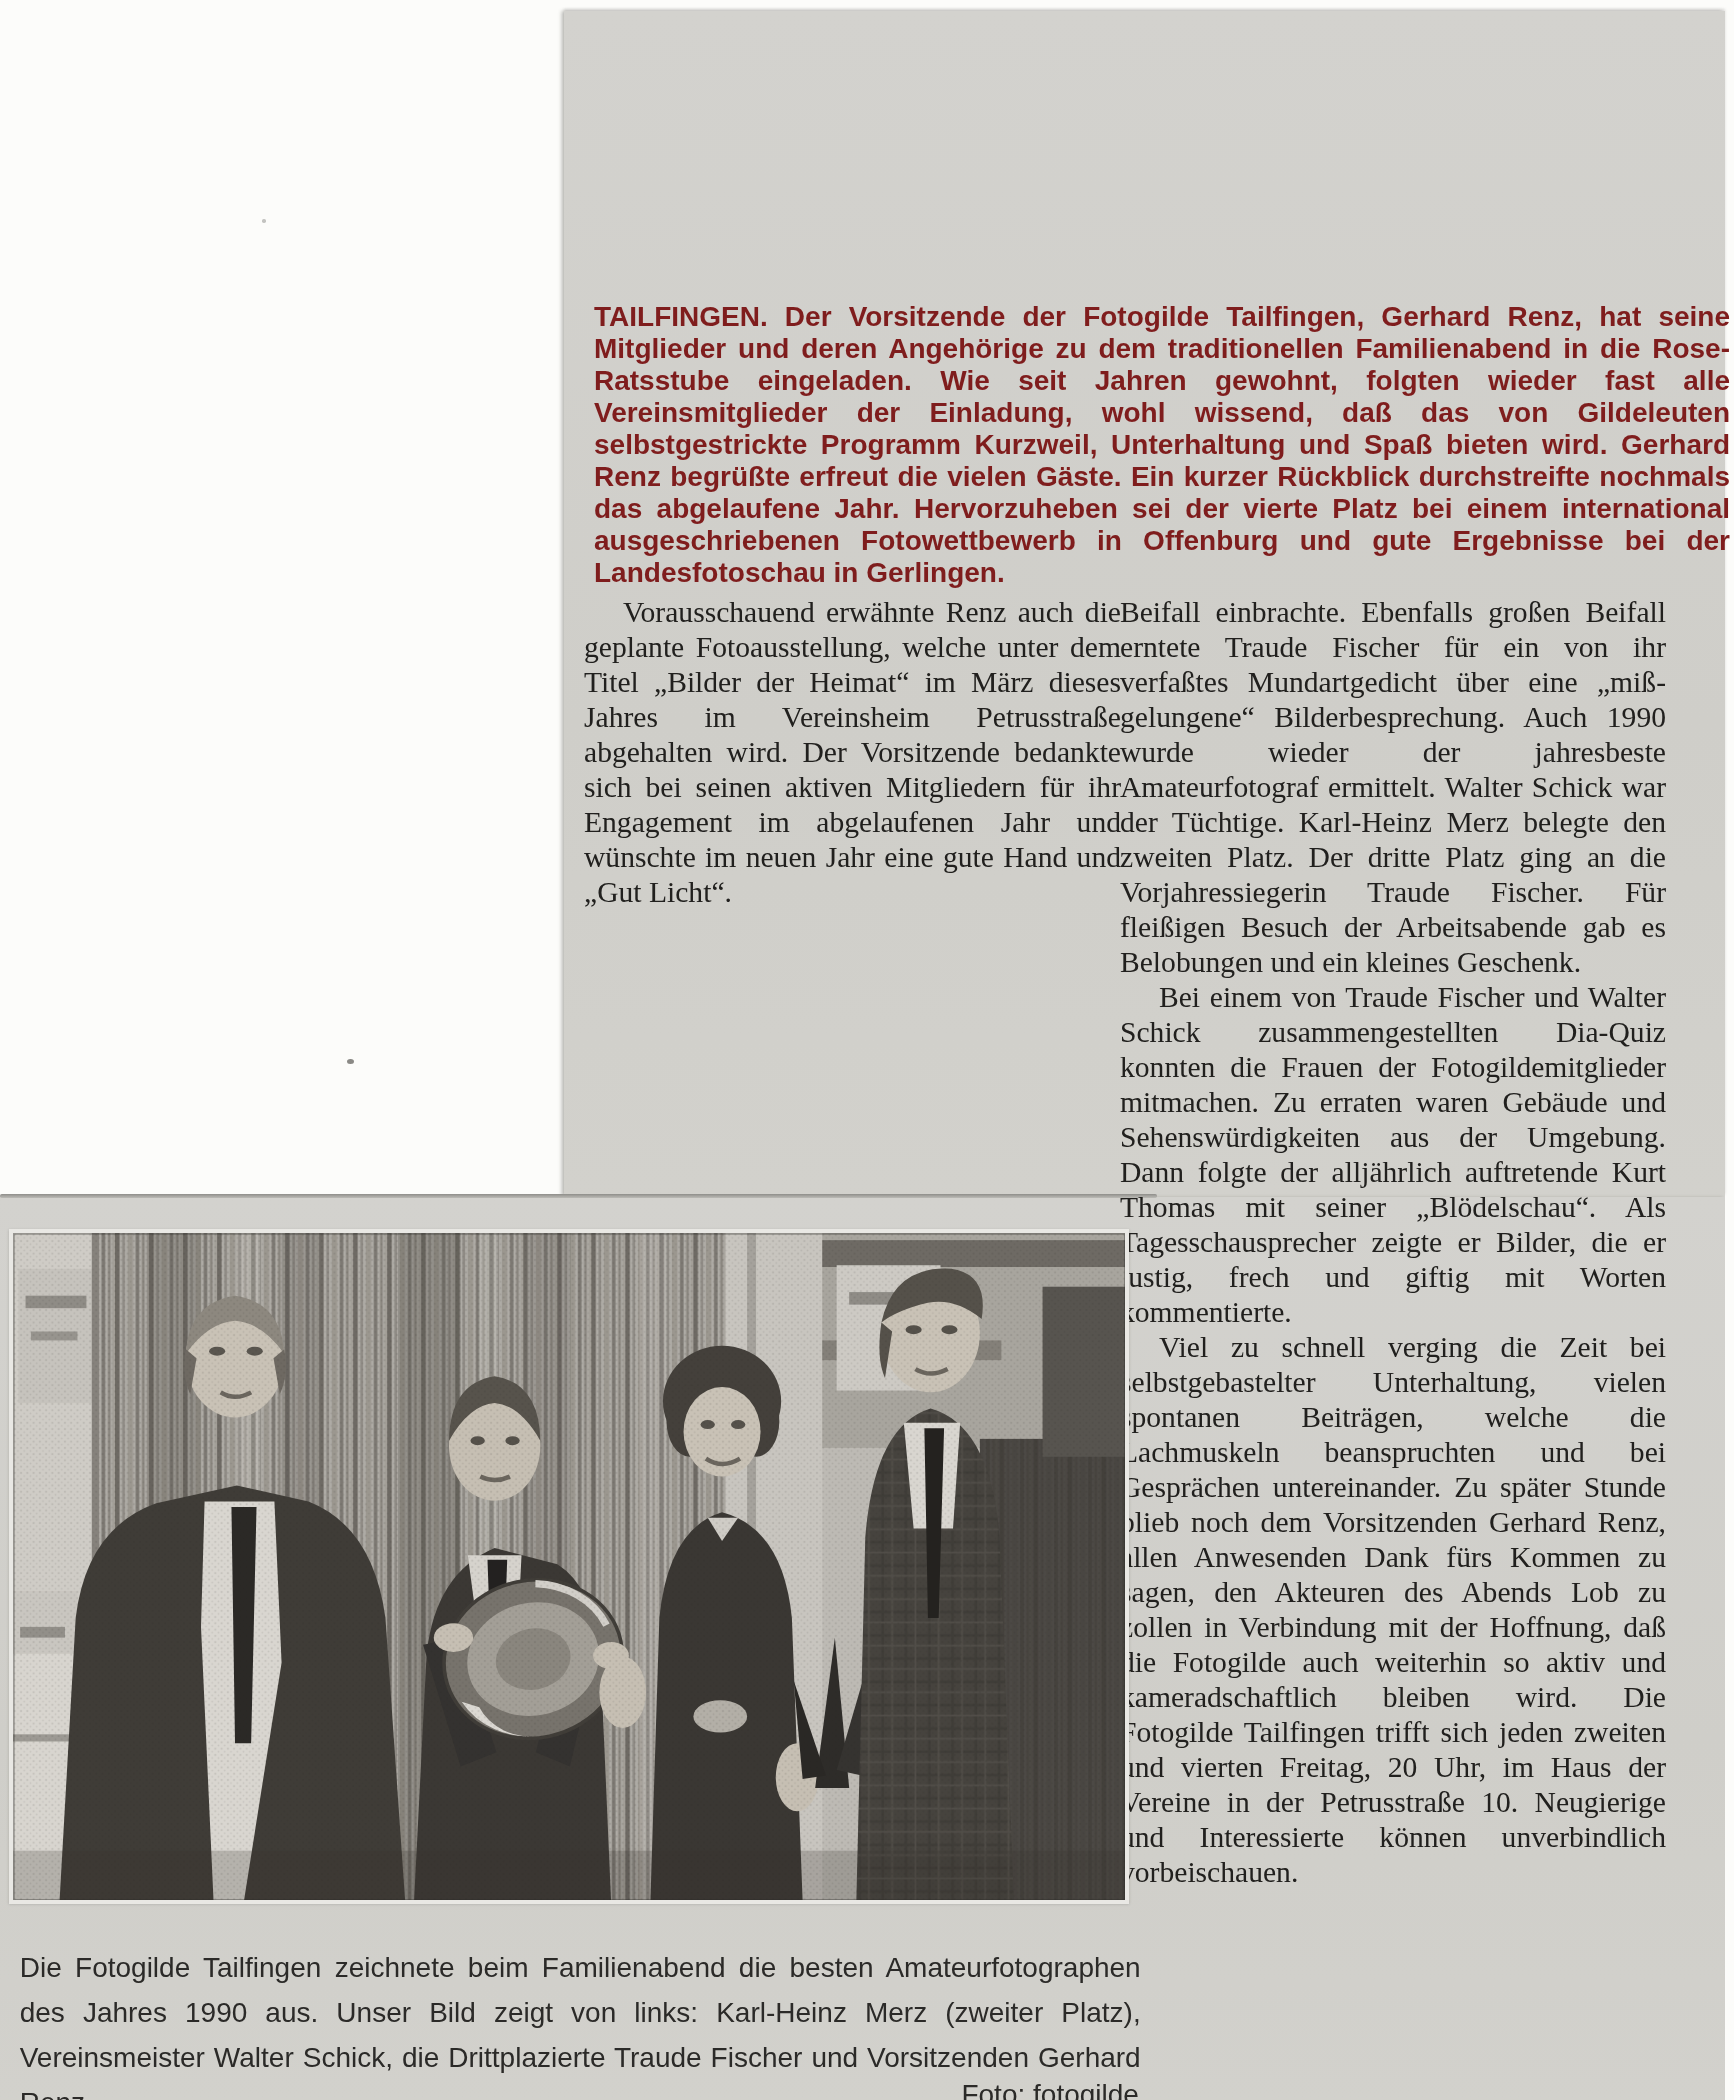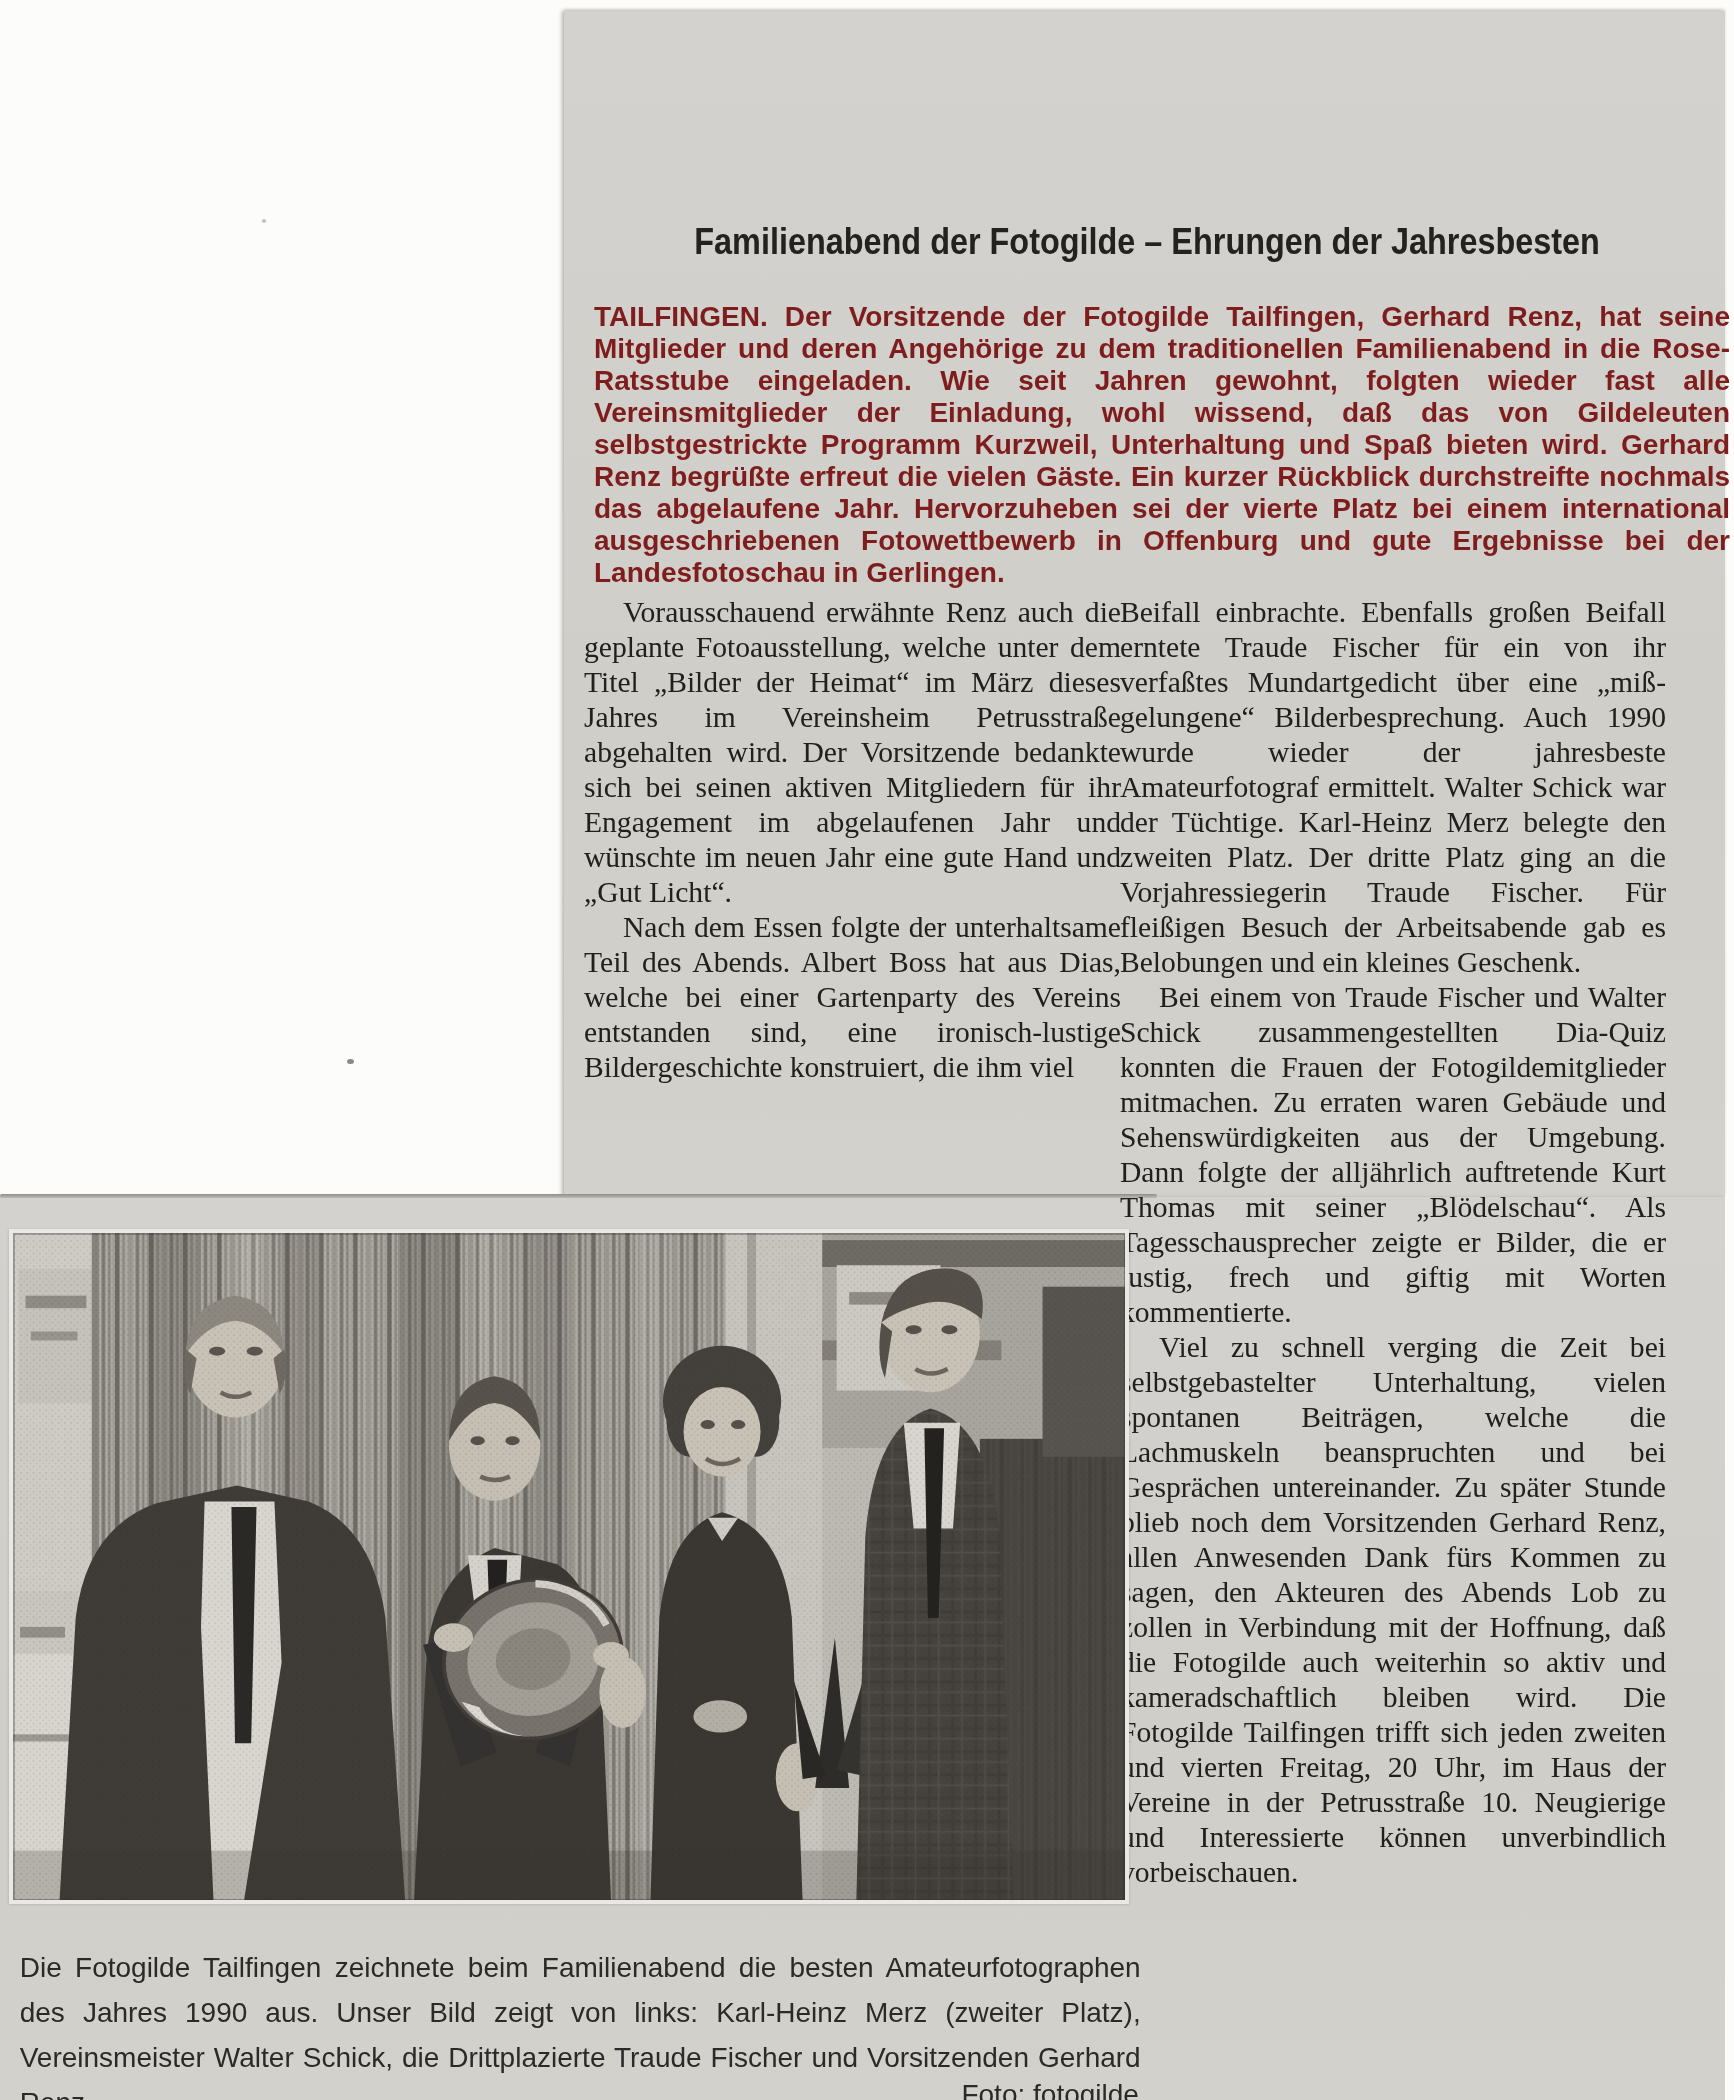--- a/index.html
+++ b/index.html
@@ -52,27 +52,25 @@
 </head>
 <body>
 
 <div class="page">
 
   <div class="clip clip-top"></div>
   <div class="clip clip-bottom"></div>
   <div class="cut-line"></div>
 
 
-  <h2 class="subheadline"><span class="hl">Familienabend der Fotogilde – Ehrungen der Jahresbesten</span></h2>
 
   <p class="lead">TAILFINGEN. Der Vorsitzende der Fotogilde Tailfingen, Gerhard Renz, hat seine Mitglieder und deren Angehörige zu dem traditionellen Familienabend in die Rose-Ratsstube eingeladen. Wie seit Jahren gewohnt, folgten wieder fast alle Vereinsmitglieder der Einladung, wohl wissend, daß das von Gildeleuten selbstgestrickte Programm Kurzweil, Unterhaltung und Spaß bieten wird. Gerhard Renz begrüßte erfreut die vielen Gäste. Ein kurzer Rückblick durchstreifte nochmals das abgelaufene Jahr. Hervorzuheben sei der vierte Platz bei einem international ausgeschriebenen Fotowettbewerb in Offenburg und gute Ergebnisse bei der Landesfotoschau in Gerlingen.</p>
 
   <div class="col col-left">
     <p>Vorausschauend erwähnte Renz auch die geplante Fotoausstellung, welche unter dem Titel „Bilder der Heimat“ im März dieses Jahres im Vereinsheim Petrusstraße abgehalten wird. Der Vorsitzende bedankte sich bei seinen aktiven Mitgliedern für ihr Engagement im abgelaufenen Jahr und wünschte im neuen Jahr eine gute Hand und „Gut Licht“.</p>
-    <p>Nach dem Essen folgte der unterhaltsame Teil des Abends. Albert Boss hat aus Dias, welche bei einer Gartenparty des Vereins entstanden sind, eine ironisch-lustige Bildergeschichte konstruiert, die ihm viel</p>
   </div>
   <div class="col col-right">
     <p class="cont">Beifall einbrachte. Ebenfalls großen Beifall erntete Traude Fischer für ein von ihr verfaßtes Mundartgedicht über eine „miß-gelungene“ Bilderbesprechung. Auch 1990 wurde wieder der jahresbeste Amateurfotograf ermittelt. Walter Schick war der Tüchtige. Karl-Heinz Merz belegte den zweiten Platz. Der dritte Platz ging an die Vorjahressiegerin Traude Fischer. Für fleißigen Besuch der Arbeitsabende gab es Belobungen und ein kleines Geschenk.</p>
     <p>Bei einem von Traude Fischer und Walter Schick zusammengestellten Dia-Quiz konnten die Frauen der Fotogildemitglieder mitmachen. Zu erraten waren Gebäude und Sehenswürdigkeiten aus der Umgebung. Dann folgte der alljährlich auftretende Kurt Thomas mit seiner „Blödelschau“. Als Tagesschausprecher zeigte er Bilder, die er lustig, frech und giftig mit Worten kommentierte.</p>
     <p>Viel zu schnell verging die Zeit bei selbstgebastelter Unterhaltung, vielen spontanen Beiträgen, welche die Lachmuskeln beanspruchten und bei Gesprächen untereinander. Zu später Stunde blieb noch dem Vorsitzenden Gerhard Renz, allen Anwesenden Dank fürs Kommen zu sagen, den Akteuren des Abends Lob zu zollen in Verbindung mit der Hoffnung, daß die Fotogilde auch weiterhin so aktiv und kameradschaftlich bleiben wird. Die Fotogilde Tailfingen trifft sich jeden zweiten und vierten Freitag, 20 Uhr, im Haus der Vereine in der Petrusstraße 10. Neugierige und Interessierte können unverbindlich vorbeischauen.</p>
   </div>
 
   <div class="photo-wrap">
     <svg viewBox="0 0 1243 746" preserveAspectRatio="none">
       <defs>

